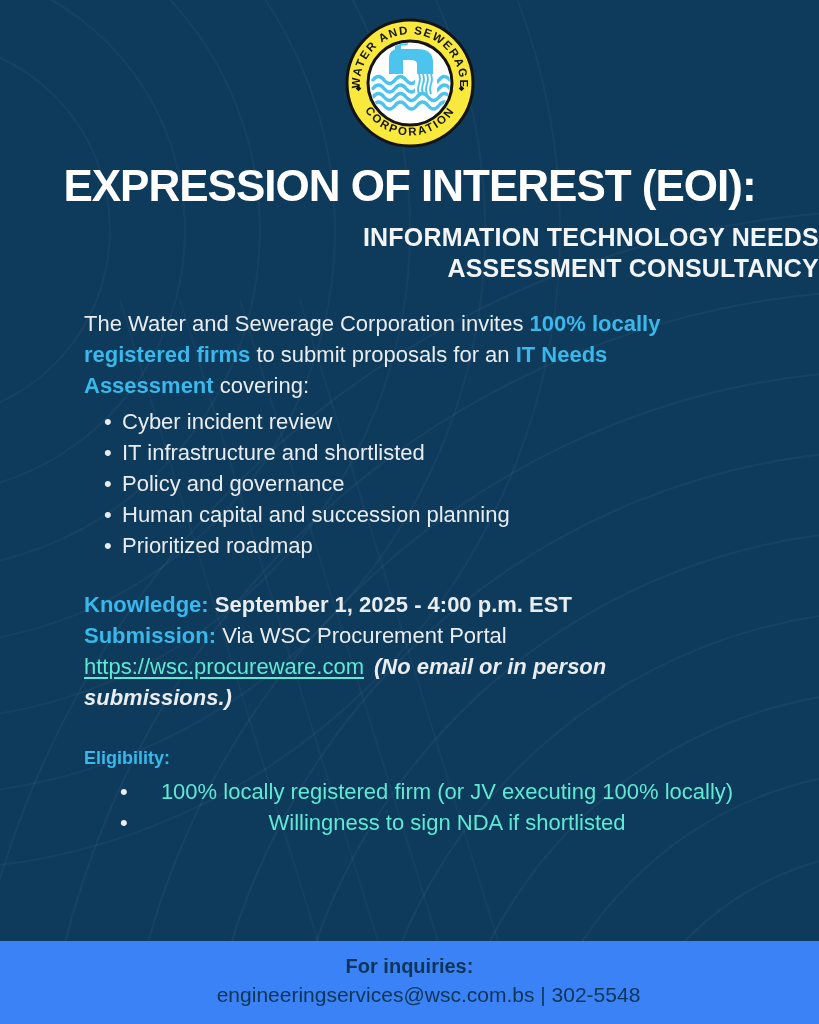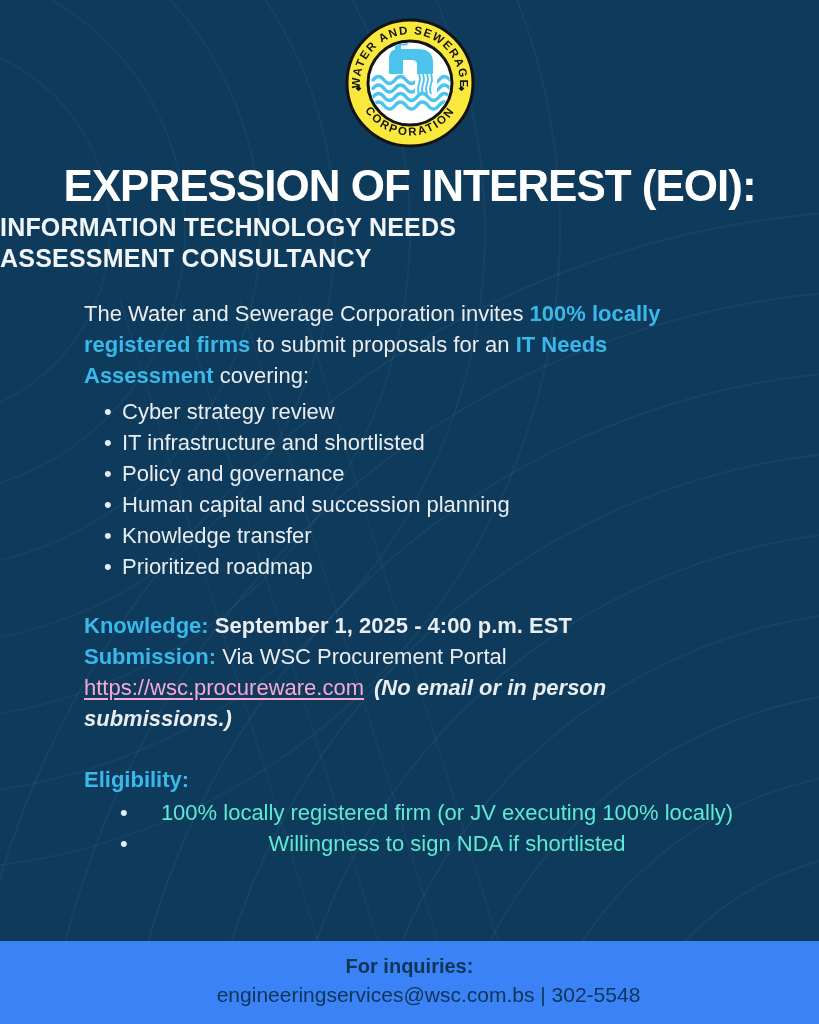--- a/index.html
+++ b/index.html
@@ -18,22 +18,22 @@
   .logo-wrap svg{display:inline-block;}
 
   h1.title{
     margin:12px 40px 0;
     text-align:center;
     font-size:44px;line-height:1.0;
     font-weight:bold;letter-spacing:-1px;
     color:#ffffff;
   }
   .subtitle{
-    margin-top:4px;
-    text-align:left;
+    margin-top:14px;
+    text-align:right;
     font-size:25px;line-height:31px;font-weight:bold;
     color:#f2f5f7;letter-spacing:0.2px;
   }
 
   .body-col{padding:0 55px 0 84px;font-size:22px;line-height:31px;}
   .intro{margin:24px 0 0;max-width:645px;color:#e9edf0;}
   .accent{color:#3bb8ea;font-weight:bold;}
   .bold{font-weight:bold;}
 
   ul.bullets{
@@ -41,25 +41,25 @@
     list-style:none;
   }
   ul.bullets li{position:relative;padding-left:16px;color:#e9edf0;}
   ul.bullets li::before{
     content:"•";position:absolute;left:-2px;top:0;
     color:#e9edf0;font-size:22px;
   }
 
   .details{margin-top:28px;max-width:645px;}
   .details .line{color:#e9edf0;}
-  a.url{color:#f9a8d4;text-decoration:underline;text-underline-offset:3px;cursor:pointer;}
+  a.url{color:#5eead4;text-decoration:underline;text-underline-offset:3px;cursor:pointer;}
   .note{font-weight:bold;font-style:italic;margin-left:10px;}
 
   .eligibility{margin-top:30px;}
-  .elig-head{font-size:22px;}
+  .elig-head{font-size:18px;}
   ul.elig-list{margin:2px 0 0;padding:0 0 0 38px;list-style:none;}
   ul.elig-list li{position:relative;padding-left:16px;max-width:618px;color:#5eead4;text-align:center;}
   ul.elig-list li::before{
     content:"•";position:absolute;left:-2px;top:0;
     color:#e9edf0;font-size:22px;
   }
 
   footer.inquiries{
     position:absolute;left:0;bottom:0;z-index:2;
     width:100%;height:83px;
@@ -159,25 +159,24 @@
     <div class="subtitle">
       <div>INFORMATION TECHNOLOGY NEEDS</div>
       <div>ASSESSMENT CONSULTANCY</div>
     </div>
 
     <div class="body-col">
 
       <p class="intro"><span>The Water and Sewerage Corporation invites </span><span class="accent">100% locally registered firms</span><span> to submit proposals for an </span><span class="accent">IT Needs Assessment</span><span> covering:</span></p>
 
       <ul class="bullets">
-        <li>Cyber strategy review</li>
+        <li>Cyber incident review</li>
         <li>IT infrastructure and shortlisted</li>
         <li>Policy and governance</li>
         <li>Human capital and succession planning</li>
-        <li>Knowledge transfer</li>
         <li>Prioritized roadmap</li>
       </ul>
 
       <div class="details">
         <div class="line"><span class="accent">Knowledge:</span> <span class="bold">September 1, 2025 - 4:00 p.m. EST</span></div>
         <div class="line"><span class="accent">Submission:</span> <span>Via WSC Procurement Portal</span></div>
         <div class="line"><a class="url">https://wsc.procureware.com</a><span class="note">(No email or in person submissions.)</span></div>
       </div>
 
       <div class="eligibility">

